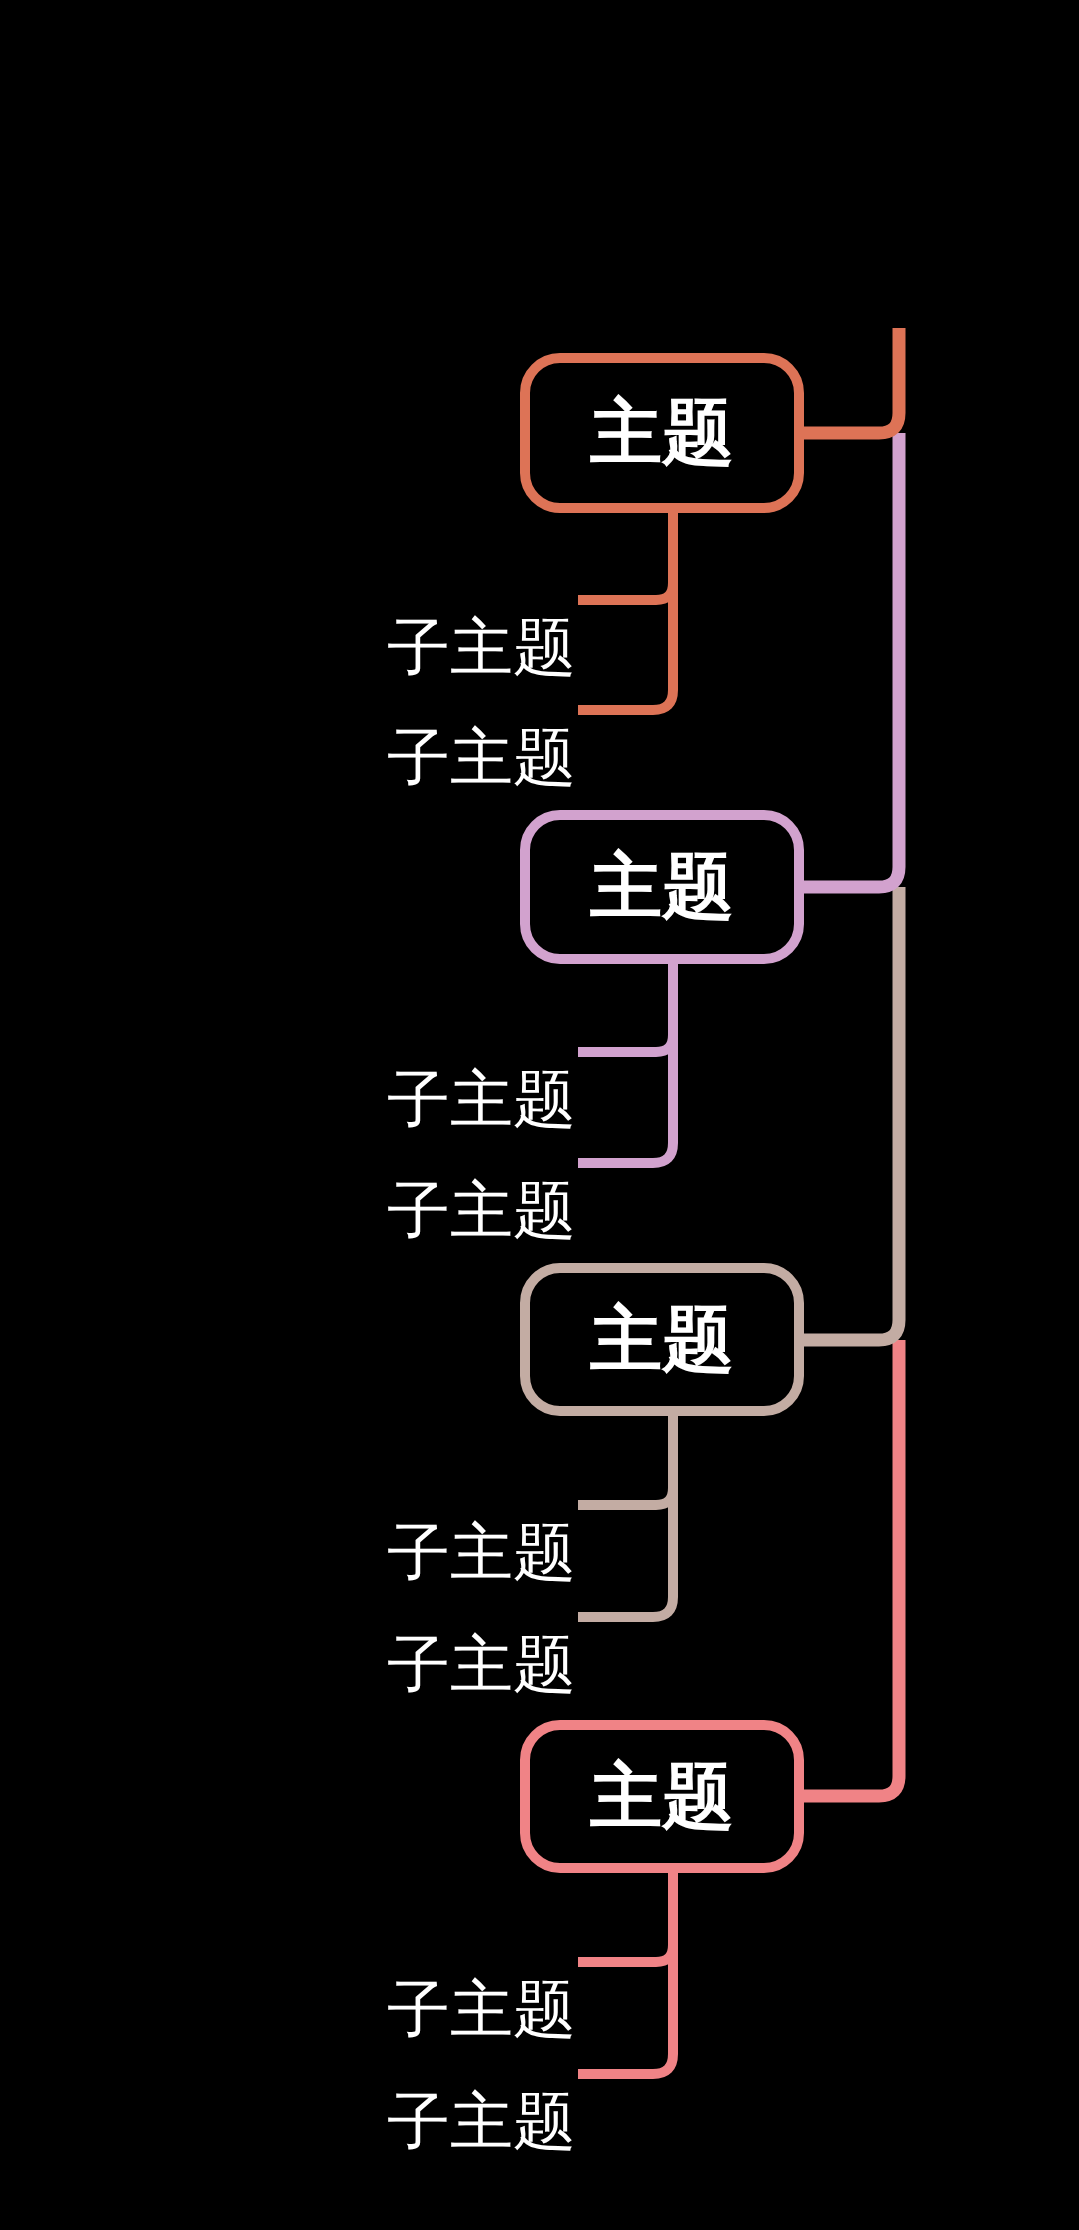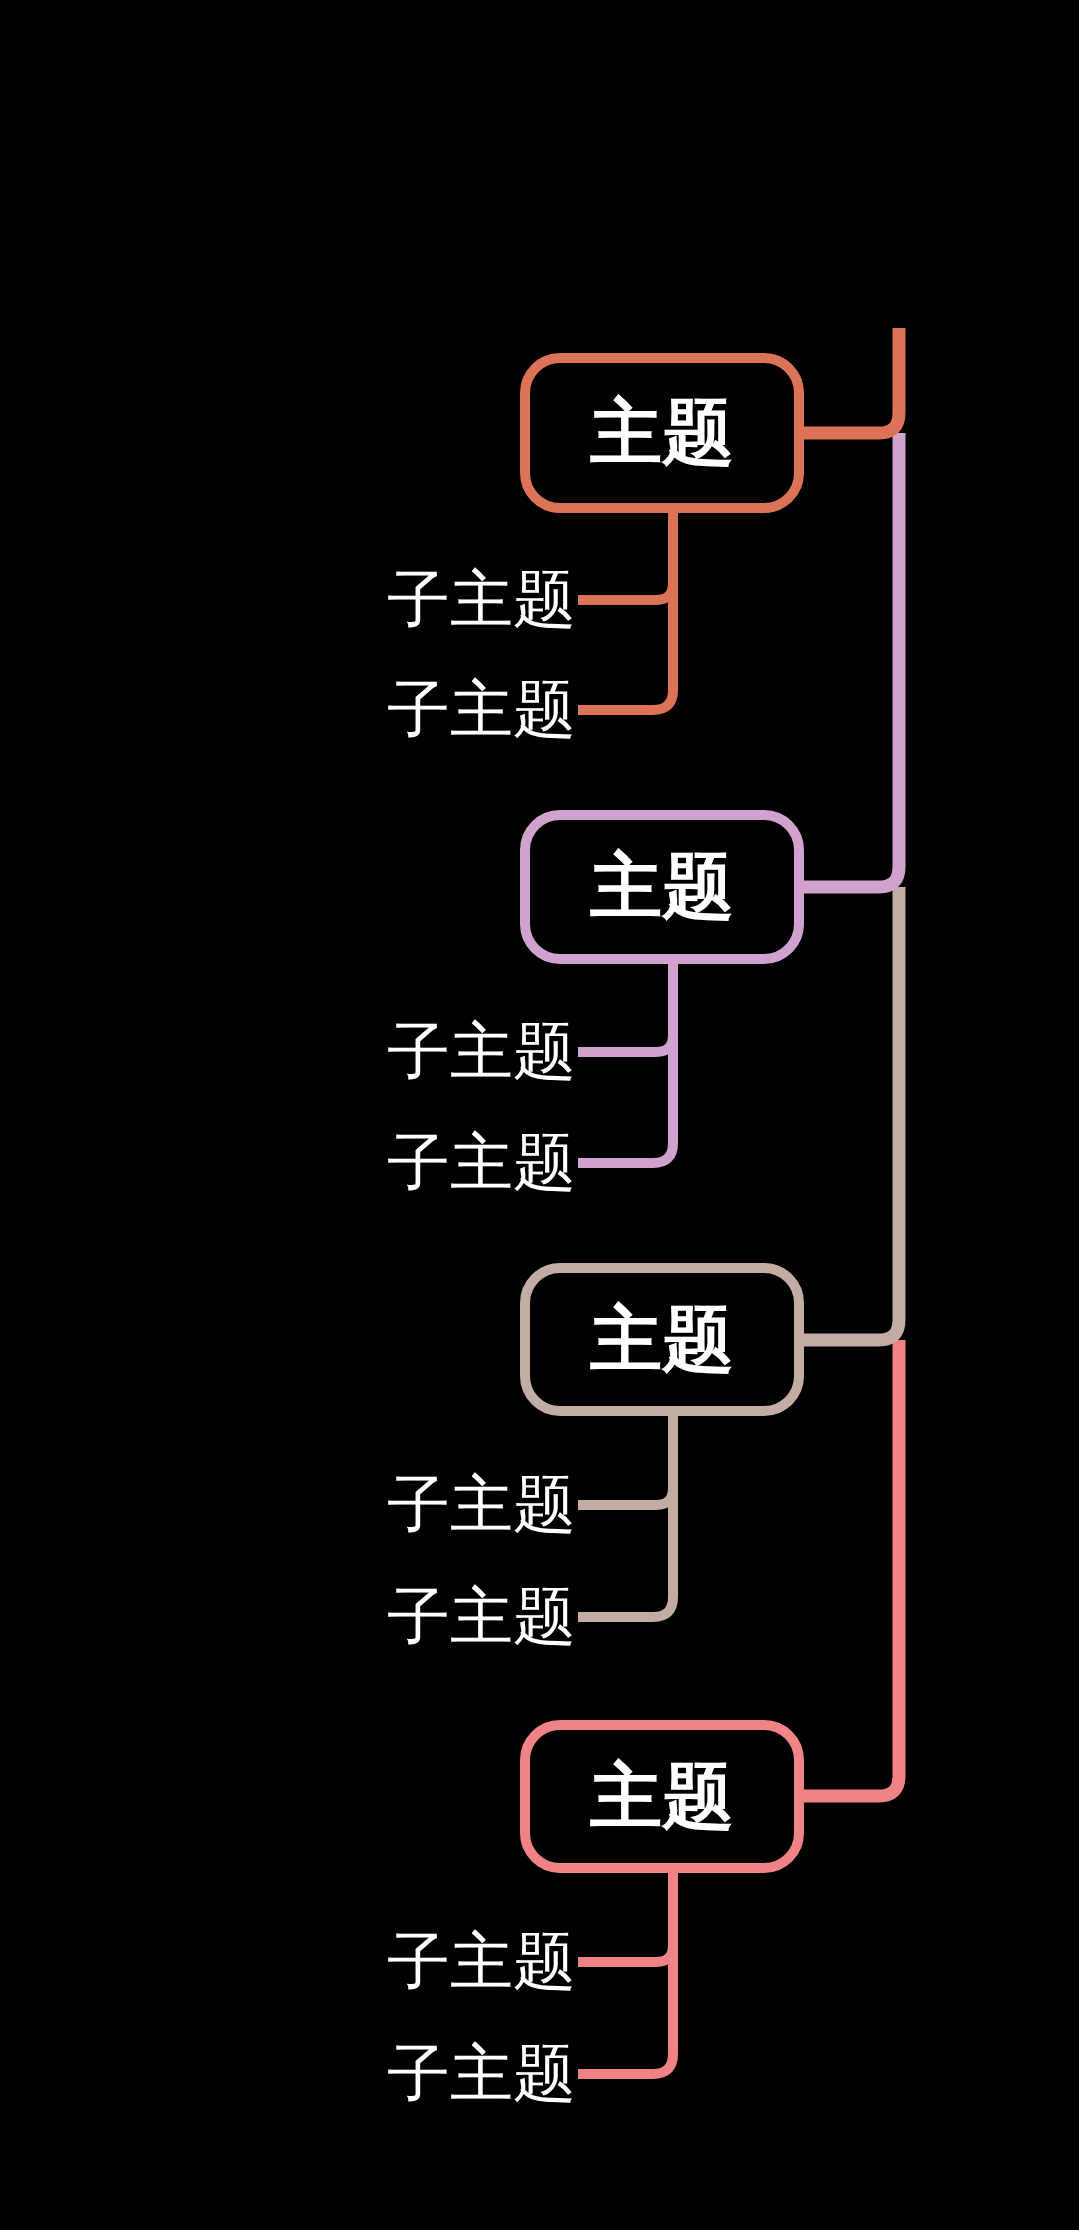--- a/index.html
+++ b/index.html
@@ -71,20 +71,21 @@
   .subtopic-label {
     position: absolute;
     right: 503px;
     width: 320px;
     height: 84px;
     line-height: 84px;
     text-align: right;
     font-size: 63px;
     color: #ffffff;
     white-space: nowrap;
+    margin-top: 48px;
   }
   #subtopic-1-1 { top: 558px; }
   #subtopic-1-2 { top: 668px; }
   #subtopic-2-1 { top: 1010px; }
   #subtopic-2-2 { top: 1121px; }
   #subtopic-3-1 { top: 1463px; }
   #subtopic-3-2 { top: 1575px; }
   #subtopic-4-1 { top: 1920px; }
   #subtopic-4-2 { top: 2032px; }
 </style>

